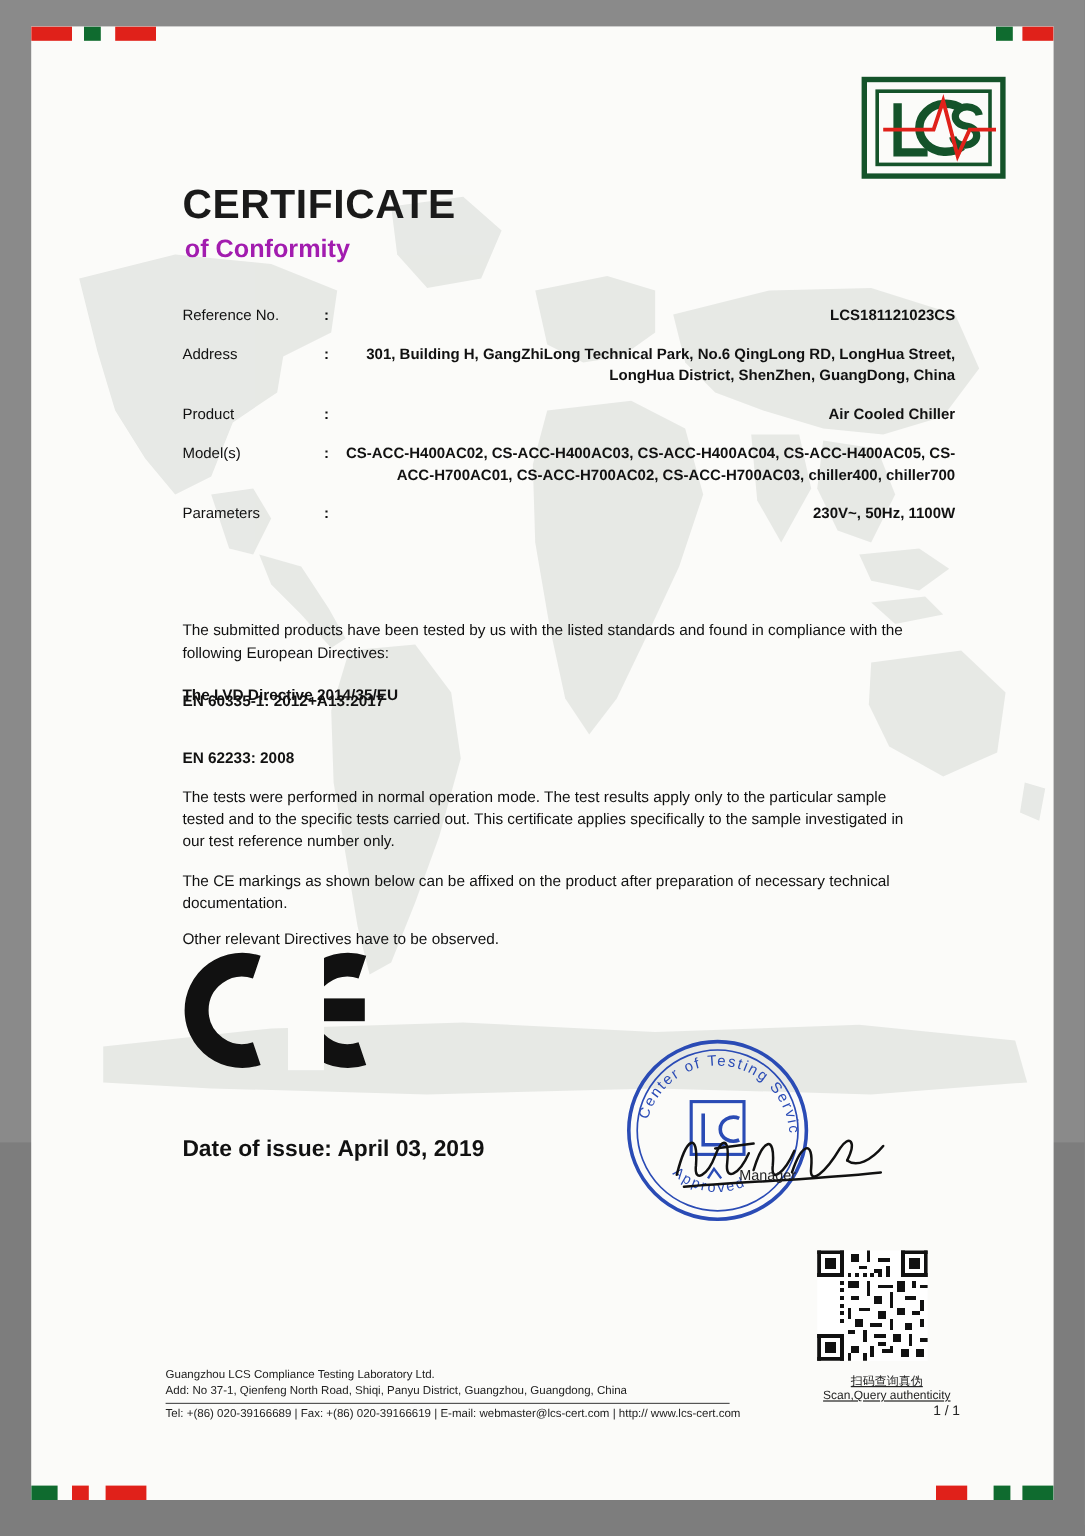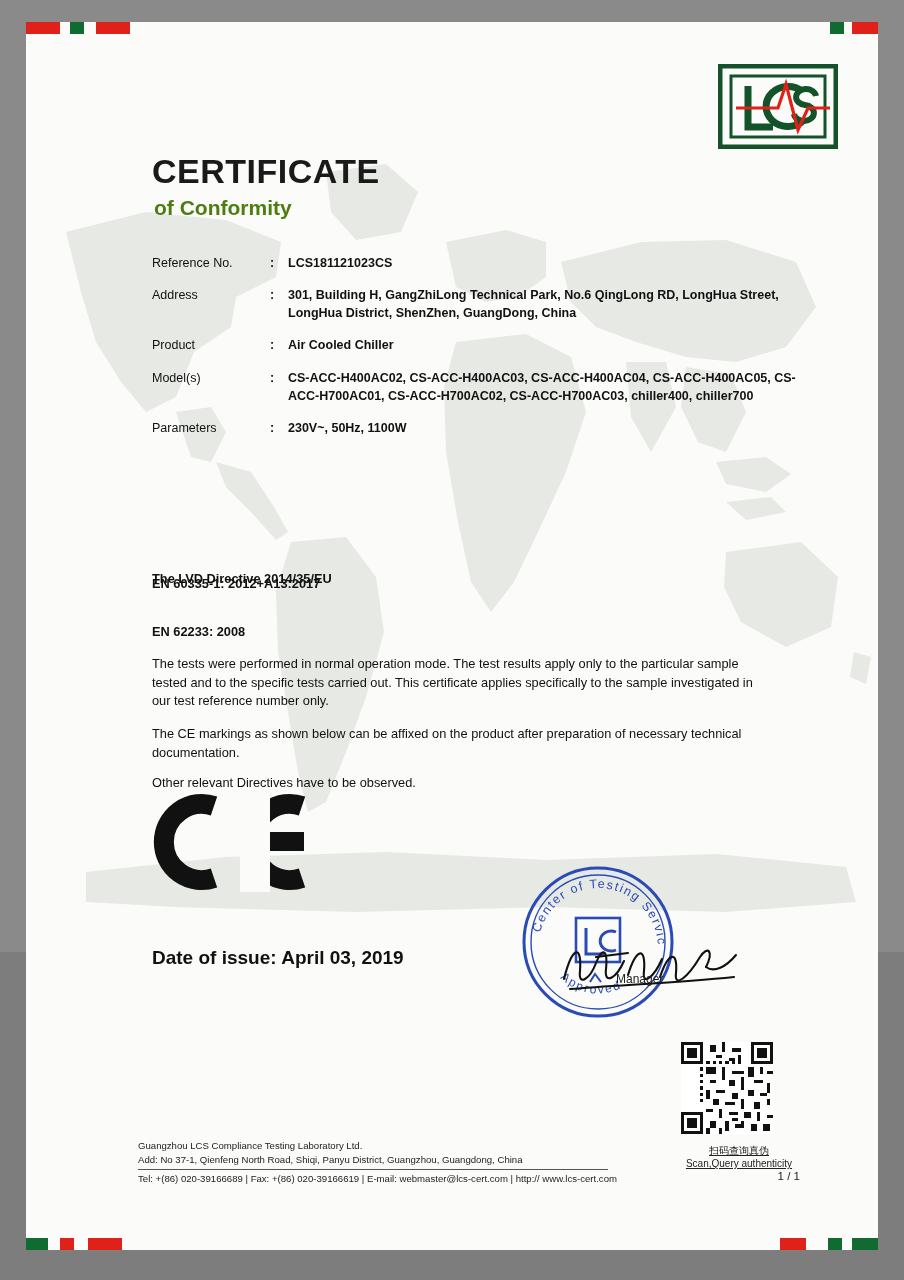--- a/index.html
+++ b/index.html
@@ -54,39 +54,39 @@
     font-size: 34px;
     font-weight: bold;
     letter-spacing: 0.5px;
     color: #1a1a1a;
   }
   .subtitle {
     position: absolute;
     left: 128px; top: 174px;
     font-size: 21px;
     font-weight: bold;
-    color: #4d7c0f;
+    color: #a21caf;
   }
 
   table.fields {
     position: absolute;
     left: 126px; top: 225px;
     width: 644px;
     border-collapse: collapse;
     font-size: 12.5px;
   }
   table.fields td {
     vertical-align: top;
     padding: 7px 0 7px 0;
     line-height: 1.45;
     color: #111;
   }
   td.lbl { width: 118px; font-weight: normal; }
   td.colon { width: 18px; font-weight: bold; }
-  td.val { font-weight: bold; }
+  td.val { font-weight: bold; text-align: right; }
 
   .para {
     position: absolute;
     left: 126px;
     width: 620px;
     font-size: 12.8px;
     line-height: 1.46;
     color: #111;
   }
   .para.bold { font-weight: bold; }
@@ -252,20 +252,21 @@
         <td class="val">CS-ACC-H400AC02, CS-ACC-H400AC03, CS-ACC-H400AC04, CS-ACC-H400AC05, CS-ACC-H700AC01, CS-ACC-H700AC02, CS-ACC-H700AC03, chiller400, chiller700</td>
       </tr>
       <tr>
         <td class="lbl">Parameters</td>
         <td class="colon">:</td>
         <td class="val">230V~, 50Hz, 1100W</td>
       </tr>
     </tbody>
       </table>
 
+    <div class="para" style="top:494px;">The submitted products have been tested by us with the listed standards and found in compliance with the following European Directives:</div>
     <div class="para bold" style="top:548px;">The LVD Directive 2014/35/EU</div>
     <div class="para bold" style="top:553px;">EN 60335-1: 2012+A13:2017</div>
     <div class="para bold" style="top:601px;">EN 62233: 2008</div>
     <div class="para" style="top:633px;">The tests were performed in normal operation mode. The test results apply only to the particular sample tested and to the specific tests carried out. This certificate applies specifically to the sample investigated in our test reference number only.</div>
     <div class="para" style="top:752px;">Other relevant Directives have to be observed.</div>
     <div class="para" style="top:703px;">The CE markings as shown below can be affixed on the product after preparation of necessary technical documentation.</div>
 
     <svg id="ce" viewBox="0 0 175 100">
       <path d="M62 14 A38 38 0 1 0 62 86" fill="none" stroke="#111" stroke-width="20"></path>
       <path d="M150 14 A38 38 0 1 0 150 86" fill="none" stroke="#111" stroke-width="20"></path>

